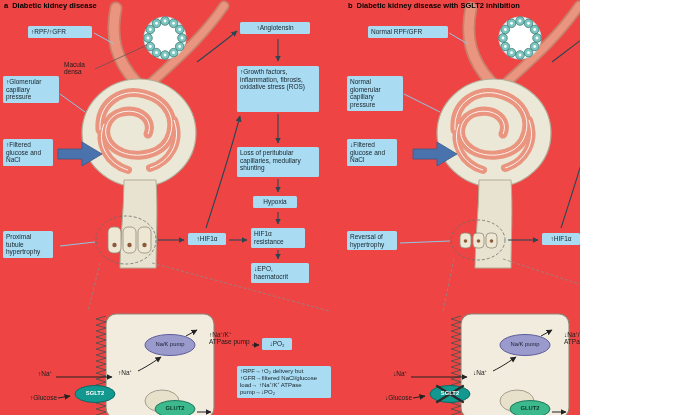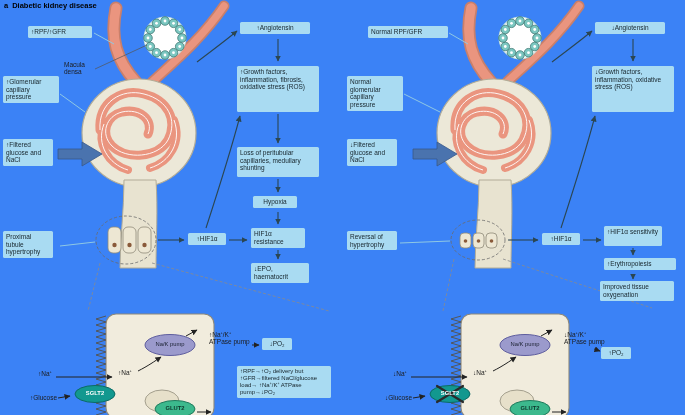--- a/index.html
+++ b/index.html
@@ -1,16 +1,16 @@
 <!DOCTYPE html>
 <html><head>
 <meta charset="utf-8">
 <style>
   html,body{margin:0;padding:0;background:#fff;}
-  #stage{position:relative;width:685px;height:415px;background:#3b82f6;overflow:hidden;
+  #stage{position:relative;width:580px;height:415px;background:#ef4444;overflow:hidden;
          font-family:"Liberation Sans",sans-serif;}
   #art{position:absolute;left:0;top:0;z-index:0;}
   .ptitle{position:absolute;z-index:2;font-size:7.5px;font-weight:bold;color:#000;white-space:nowrap;}
   .ptitle .plet{margin-right:4px;}
   .bbox{position:absolute;z-index:2;background:#a9dbf2;color:#16242b;font-size:6.5px;
         line-height:1.18;padding:2px 3px;border-radius:1.5px;box-sizing:border-box;}
   .center{text-align:center;}
   .plain{position:absolute;z-index:2;font-size:6.5px;line-height:1.12;color:#1c1c1c;}
   .ovltxt{position:absolute;z-index:2;font-size:5.8px;line-height:1;text-align:center;}
   .white{color:#ffffff;font-weight:bold;}
@@ -200,20 +200,23 @@
   <div class="plain" style="left:38px;top:370px;">↑Na⁺</div>
   <div class="plain" style="left:118px;top:369px;">↑Na⁺</div>
   <div class="plain" style="left:30px;top:394px;">↑Glucose</div>
   <div class="ovltxt white" style="left:75px;top:391px;width:40px;">SGLT2</div>
   <div class="ovltxt dkgreen" style="left:155px;top:406px;width:40px;">GLUT2</div>
   <div class="ovltxt pumptxt" style="left:146px;top:342px;width:48px;">Na/K pump</div>
   <div class="plain" style="left:209px;top:331px;width:44px;">↑Na⁺/K⁺ ATPase pump</div>
   <div class="bbox center" style="left:262px;top:338px;width:30px;">↓PO₂</div>
   <div class="bbox small" style="left:237px;top:366px;width:94px;">↑RPF→↑O₂ delivery but ↑GFR→filtered NaCl/glucose load→ ↑Na⁺/K⁺ ATPase pump→↓PO₂</div>
 
+  <div class="ptitle" style="left:348px;top:1px;">
+    <span class="plet">b</span><span>Diabetic kidney disease with SGLT2 inhibition</span>
+  </div>
 
   <div class="bbox" style="left:368px;top:26px;width:80px;">Normal RPF/GFR</div>
   <div class="bbox" style="left:347px;top:76px;width:56px;">Normal glomerular capillary pressure</div>
   <div class="bbox" style="left:347px;top:139px;width:50px;">↓Filtered glucose and NaCl</div>
   <div class="bbox" style="left:347px;top:231px;width:50px;">Reversal of hypertrophy</div>
 
   <div class="bbox center" style="left:542px;top:233px;width:38px;">↑HIF1α</div>
   <div class="bbox center" style="left:595px;top:22px;width:70px;">↓Angiotensin</div>
   <div class="bbox" style="left:592px;top:66px;width:82px;min-height:46px;">↓Growth factors, inflammation, oxidative stress (ROS)</div>
   <div class="bbox" style="left:604px;top:226px;width:58px;min-height:20px;">↑HIF1α sensitivity</div>

